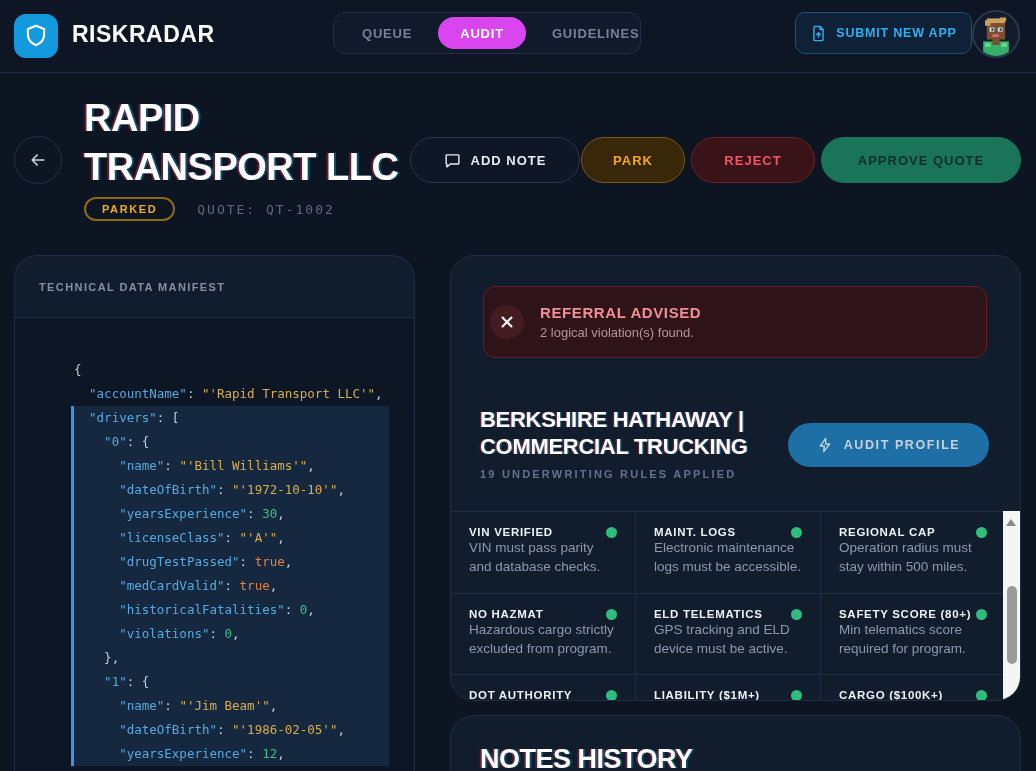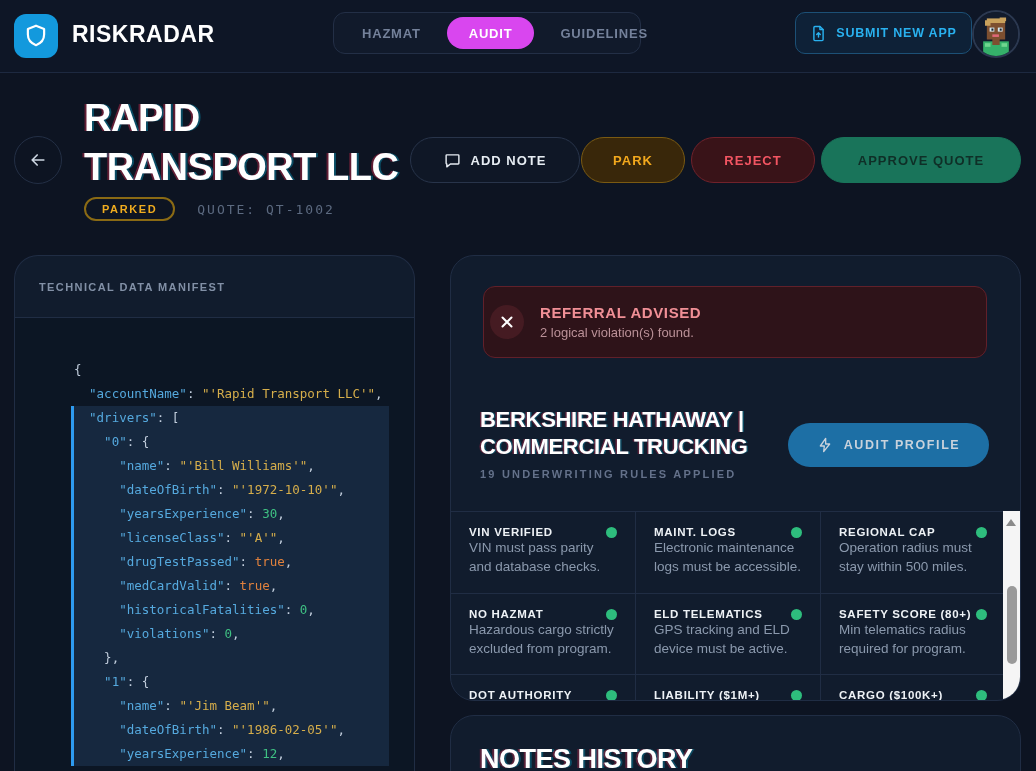--- a/index.html
+++ b/index.html
@@ -178,21 +178,21 @@
   <div class="logo-box">
     <span>
       <svg width="26" height="26" viewBox="0 0 24 24" fill="none" stroke="#ffffff" stroke-width="2" stroke-linejoin="round">
         <path d="M12 2.5l7.5 3v5.2c0 4.8-3.2 8.2-7.5 9.8-4.3-1.6-7.5-5-7.5-9.8V5.5L12 2.5z"></path>
       </svg>
     </span>
   </div>
   <div class="brand">RISKRADAR</div>
 
   <div class="nav-pills">
-    <div class="nav-pill">HAZMAT</div>
+    <div class="nav-pill">QUEUE</div>
     <div class="nav-pill active">AUDIT</div>
     <div class="nav-pill">GUIDELINES</div>
   </div>
 
   <div class="submit-btn">
     <span>
       <svg width="17" height="17" viewBox="0 0 24 24" fill="none" stroke="#29b1ef" stroke-width="2" stroke-linecap="round" stroke-linejoin="round">
         <path d="M14 2H7a1.5 1.5 0 0 0-1.5 1.5v17A1.5 1.5 0 0 0 7 22h10a1.5 1.5 0 0 0 1.5-1.5V6.5L14 2z"></path>
         <path d="M14 2v4.5h4.5"></path>
         <path d="M12 17v-6M9.5 13.5L12 11l2.5 2.5"></path>
@@ -323,21 +323,21 @@
           <span class="rule-title">ELD TELEMATICS</span>
           <span class="status-dot"></span>
         </div>
         <div class="rule-desc">GPS tracking and ELD device must be active.</div>
       </div>
       <div class="rule-cell">
         <div class="rule-top">
           <span class="rule-title">SAFETY SCORE (80+)</span>
           <span class="status-dot"></span>
         </div>
-        <div class="rule-desc">Min telematics radius required for program.</div>
+        <div class="rule-desc">Min telematics score required for program.</div>
       </div>
       <div class="rule-cell">
         <div class="rule-top">
           <span class="rule-title">DOT AUTHORITY</span>
           <span class="status-dot"></span>
         </div>
         <div class="rule-desc"></div>
       </div>
       <div class="rule-cell">
         <div class="rule-top">

